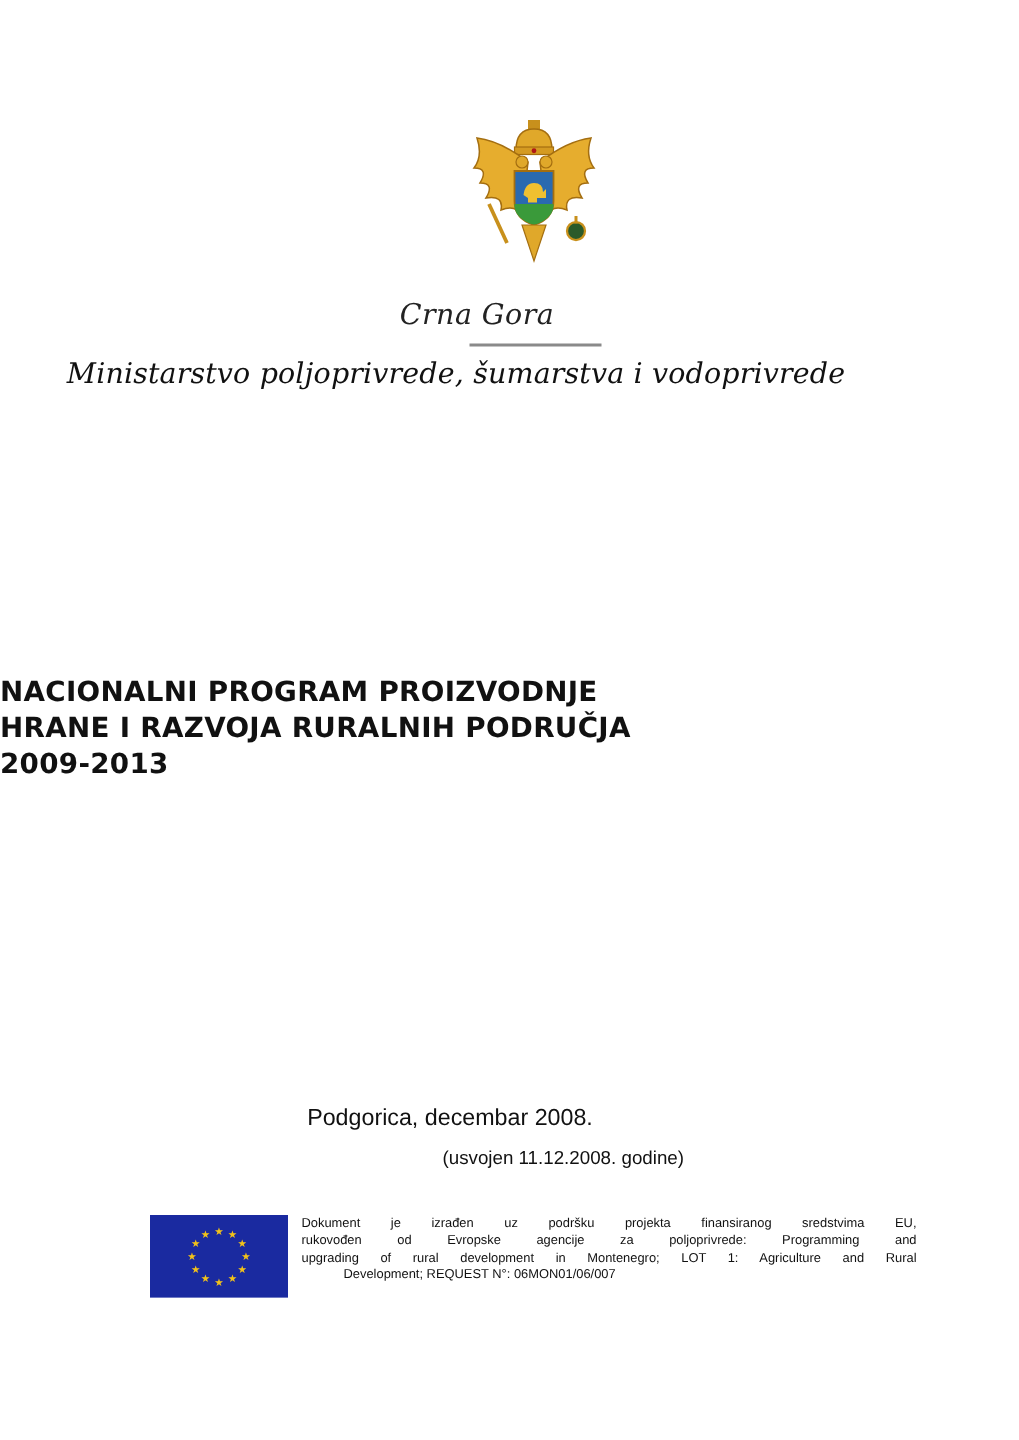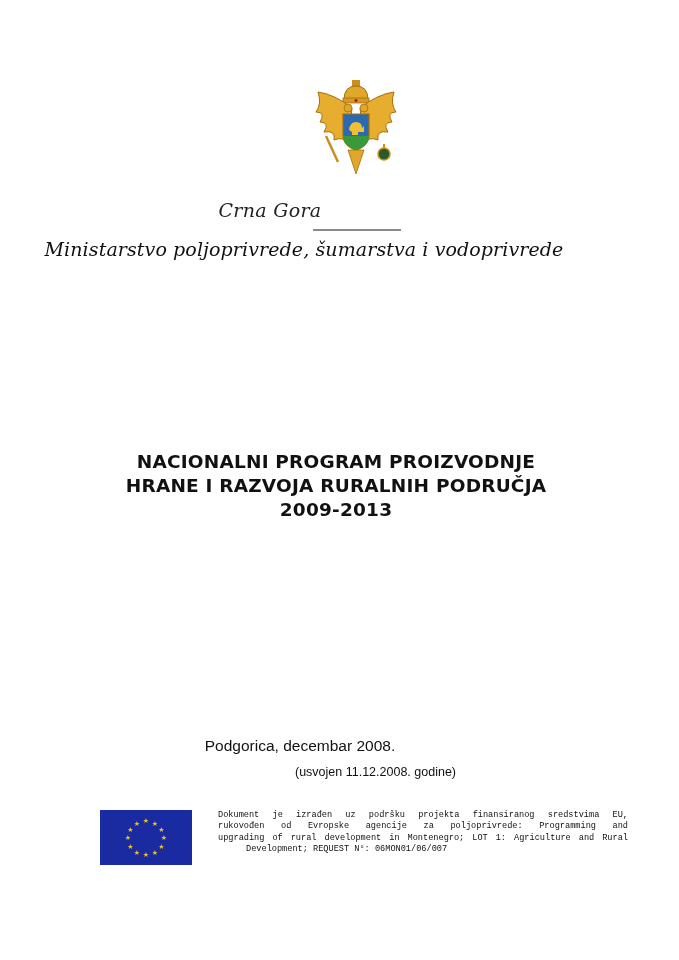--- a/index.html
+++ b/index.html
@@ -1,27 +1,27 @@
 <!DOCTYPE html>
 <html><head>
 <meta charset="utf-8">
 <style>
   html, body { margin: 0; padding: 0; background: #ffffff; }
   body { width: 679px; height: 960px; position: relative; overflow: hidden; font-family: "DejaVu Sans", sans-serif; color: #000; }
   .page { position: absolute; left: 0; top: 0; width: 679px; height: 960px; background: #ffffff; }
   .coa { position: absolute; left: 312px; top: 78px; width: 88px; height: 104px; }
-  .country { position: absolute; left: 0; width: 540px; top: 199px; text-align: center; font-family: "DejaVu Serif", serif; font-style: italic; font-size: 19px; color: #222; letter-spacing: 0.3px; }
+  .country { position: absolute; left: 0; width: 540px; top: 199px; text-align: center; font-family: "DejaVu Serif", serif; font-style: italic; font-size: 19px; color: #222; letter-spacing: 0.3px; padding-left: 48px; }
   .rule { position: absolute; left: 313px; top: 229px; width: 88px; height: 2px; background: #8a8a8a; }
   .ministry { position: absolute; left: 0; width: 608px; top: 238px; text-align: center; font-family: "DejaVu Serif", serif; font-style: italic; font-size: 19px; color: #111; letter-spacing: 0.1px; }
-  .title { position: absolute; left: 0; width: 672px; top: 450px; text-align: center; font-family: "DejaVu Sans", sans-serif; font-weight: bold; font-size: 18.5px; line-height: 24px; color: #111; letter-spacing: 0.2px; }
+  .title { position: absolute; left: 0; width: 672px; top: 450px; text-align: left; font-family: "DejaVu Sans", sans-serif; font-weight: bold; font-size: 18.5px; line-height: 24px; color: #111; letter-spacing: 0.2px; }
   .title div { white-space: nowrap; }
   .place-date { position: absolute; left: 0; width: 600px; top: 737px; text-align: center; font-family: "Liberation Sans", sans-serif; font-size: 15.5px; color: #111; }
   .adopted { position: absolute; left: 0; width: 679px; top: 765px; text-align: center; font-family: "Liberation Sans", sans-serif; font-size: 12.5px; color: #111; padding-left: 36px; }
   .eu-flag { position: absolute; left: 100px; top: 810px; width: 92px; height: 55px; background: #1a2aa0; }
-  .footnote { position: absolute; left: 218px; top: 810px; width: 410px; font-family: Liberation Mono, monospace; font-size: 8.6px; line-height: 11.3px; text-align: justify; color: #111; }
+  .footnote { position: absolute; left: 201px; top: 810px; width: 410px; font-family: Liberation Sans, sans-serif; font-size: 8.6px; line-height: 11.3px; text-align: justify; color: #111; }
   .footnote span.line { display: block; text-align: justify; text-align-last: justify; }
   .footnote span.line.last { text-align-last: left; padding-left: 28px; }
 </style>
 </head>
 <body>
 
 <div class="page">
 
   <div class="coa">
     <svg width="88" height="104" viewBox="0 0 88 104">

